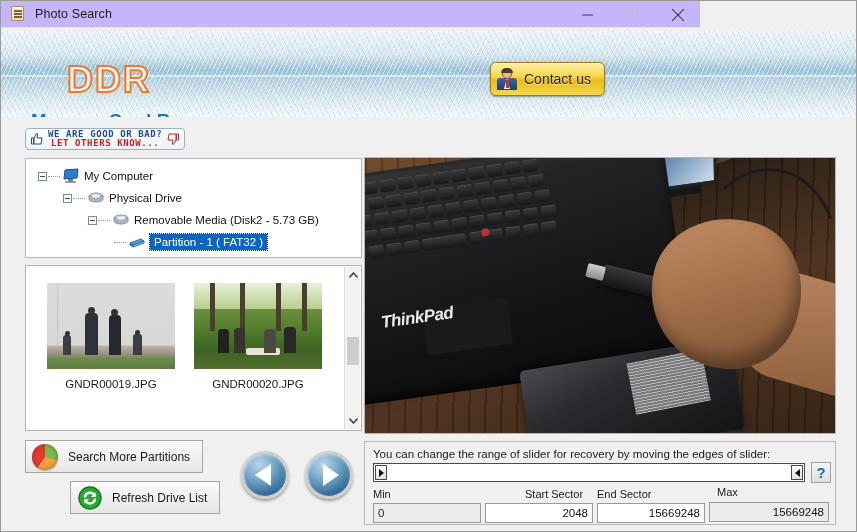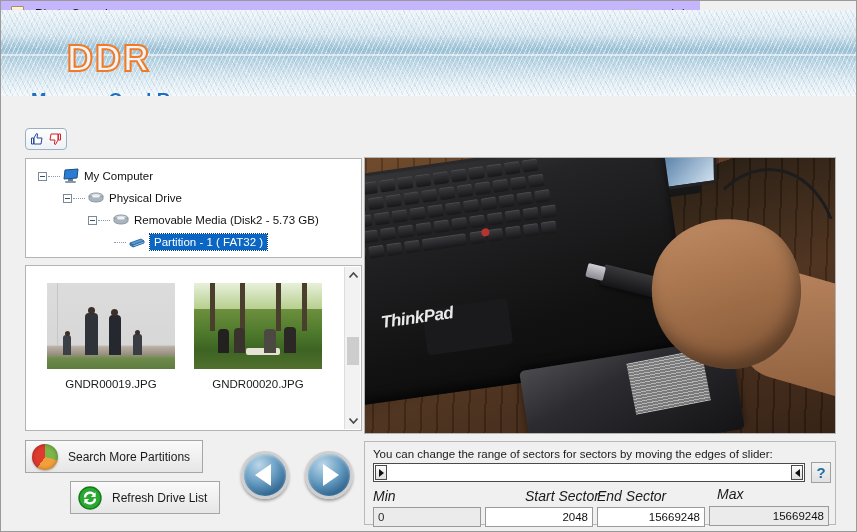--- a/index.html
+++ b/index.html
@@ -44,21 +44,21 @@
   }
   .winbtns { position: absolute; right: 0; top: 0; height: 27px; display: flex; }
   .winbtn {
     width: 45px; height: 27px; display: flex; align-items: center; justify-content: center;
     color: #3a3a3a;
   }
   .winbtn svg { display: block; }
 
   
   .banner {
-    position: absolute; left: 0; top: 9px; width: 857px; height: 86px;
+    position: absolute; left: 0; top: 30px; width: 857px; height: 86px;
     overflow: hidden;
   }
   .banner .bg {
     position: absolute; inset: 0;
     background:
       repeating-linear-gradient(115deg, rgba(255,255,255,.5) 0 1px, rgba(170,200,220,0) 1px 4px),
       repeating-linear-gradient(62deg, rgba(120,160,190,.22) 0 1px, rgba(255,255,255,0) 1px 5px),
       linear-gradient(180deg,#eef5f9 0%, #d6e6ef 28%, #9cc2d6 46%, #b7d3e2 58%, #dbe9f1 80%, #f3f8fb 100%);
   }
   .banner .streak {
@@ -359,21 +359,21 @@
   .slider-handle .ar { width:0; height:0; }
   .slider-handle.left .ar { border-top: 4px solid transparent; border-bottom: 4px solid transparent; border-left: 5px solid #111; }
   .slider-handle.right .ar { border-top: 4px solid transparent; border-bottom: 4px solid transparent; border-right: 5px solid #111; }
   .help-btn {
     position: absolute; left: 446px; top: 20px; width: 20px; height: 21px;
     background: linear-gradient(#f3f3f3,#e0e0e0); border: 1px solid #a0a0a0;
     display:flex; align-items:center; justify-content:center; cursor: pointer;
   }
   .help-btn span { font-size: 15px; font-weight: bold; color: #1c6ea4; }
   .sfield { position: absolute; }
-  .sfield .lbl { font-size: 14px; color: #1b1b1b; display:block;font-style:italic; }
+  .sfield .lbl { font-size: 11px; color: #1b1b1b; display:block; }
   .sfield input {
     display:block; height: 20px; border: 1px solid #9a9a9a;
     font-family: "Liberation Sans", sans-serif; font-size: 11.5px; color: #111;
     padding: 0 4px;
   }
   .sfield input.ro { background: #ebebeb; color: #2a2a2a; text-align: left; }
   .sfield input.rw { background: #fff; text-align: right; }
   .sfield input.ra { background: #ebebeb; text-align: right; }
 
   .f-min   { left: 8px;   top: 46px; }
@@ -417,27 +417,41 @@
           </svg>
       </div>
     </div>
   </div>
 
   <div class="banner">
     <div class="bg"></div>
     <div class="streak"></div>
     <div class="ddr-logo">DDR</div>
     <div class="app-subtitle">Memory Card Recovery</div>
+    <div class="contact-btn">
+      <div class="person">
+        <div class="body"></div>
+          <div class="shirt"></div>
+          <div class="tie"></div>
+        <div class="head"></div>
+          <div class="hair"></div>
+      </div>
+      <div class="label">Contact us</div>
+    </div>
   </div>
 
   <div class="review-strip">
     <div class="thumb">
       <svg width="14" height="14" viewBox="0 0 14 14">
           <path d="M4 6 L6.5 1.5 L7.6 2 L7 6 L12 6 L11 12 L4 12 Z M1.5 6 L3.6 6 L3.6 12 L1.5 12 Z" fill="#ffffff" stroke="#23479b" stroke-width="1"></path>
         </svg>
+    </div>
+    <div class="review-lines">
+      <div class="review-l1">WE ARE GOOD OR BAD?</div>
+      <div class="review-l2">LET OTHERS KNOW...</div>
     </div>
     <div class="thumb">
       <svg width="14" height="14" viewBox="0 0 14 14">
           <path d="M10 8 L7.5 12.5 L6.4 12 L7 8 L2 8 L3 2 L10 2 Z M12.5 8 L10.4 8 L10.4 2 L12.5 2 Z" fill="#ffffff" stroke="#cf2026" stroke-width="1"></path>
         </svg>
     </div>
   </div>
 
   <div class="tree-panel">
     <div class="tree">
@@ -640,21 +654,21 @@
     </div>
     <div class="navbtn prev">
       <div class="tri"></div>
     </div>
     <div class="navbtn next">
       <div class="tri"></div>
     </div>
   </div>
 
   <div class="sector-panel">
-    <div class="sector-help">You can change the range of sectors for sectors by moving the edges of slider:</div>
+    <div class="sector-help">You can change the range of slider for recovery by moving the edges of slider:</div>
 
     <div class="slider-wrap">
       <div class="slider-handle left">
           <div class="ar"></div>
         </div>
       <div class="slider-handle right">
           <div class="ar"></div>
         </div>
     </div>
 

